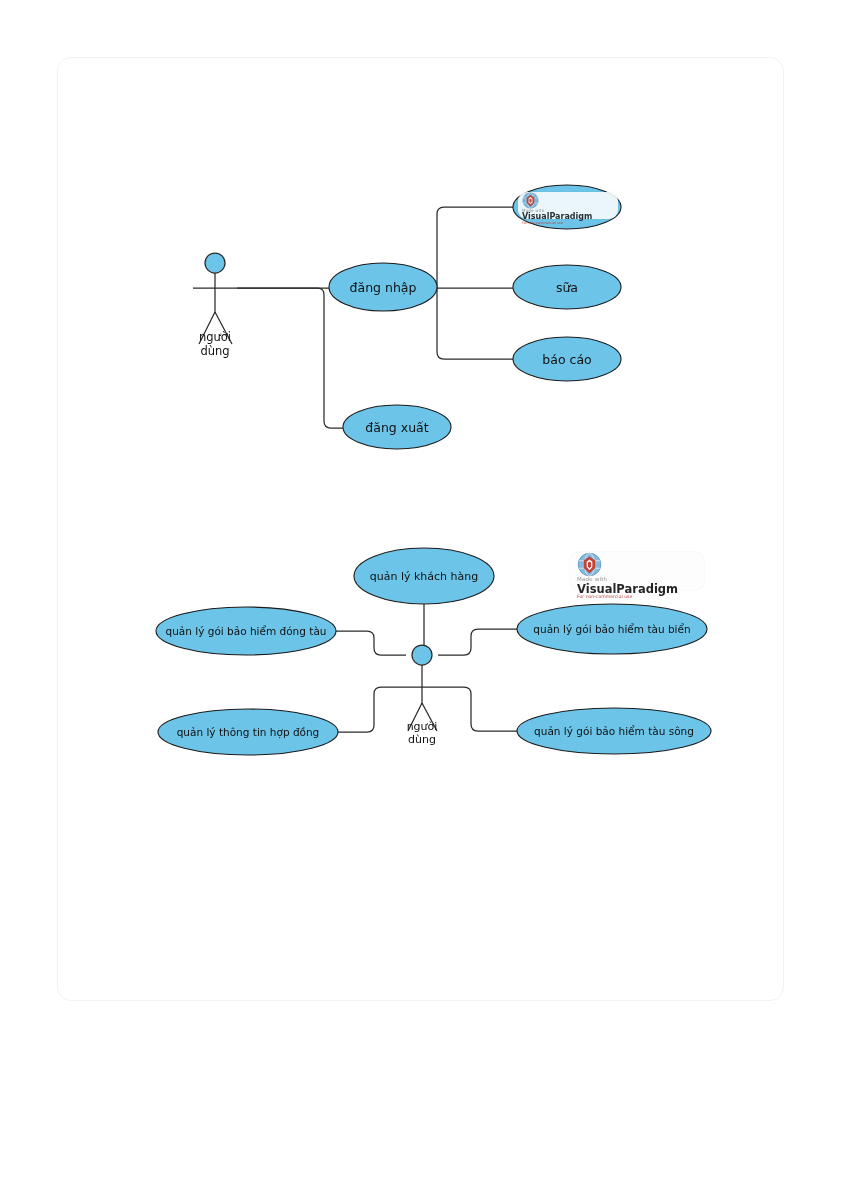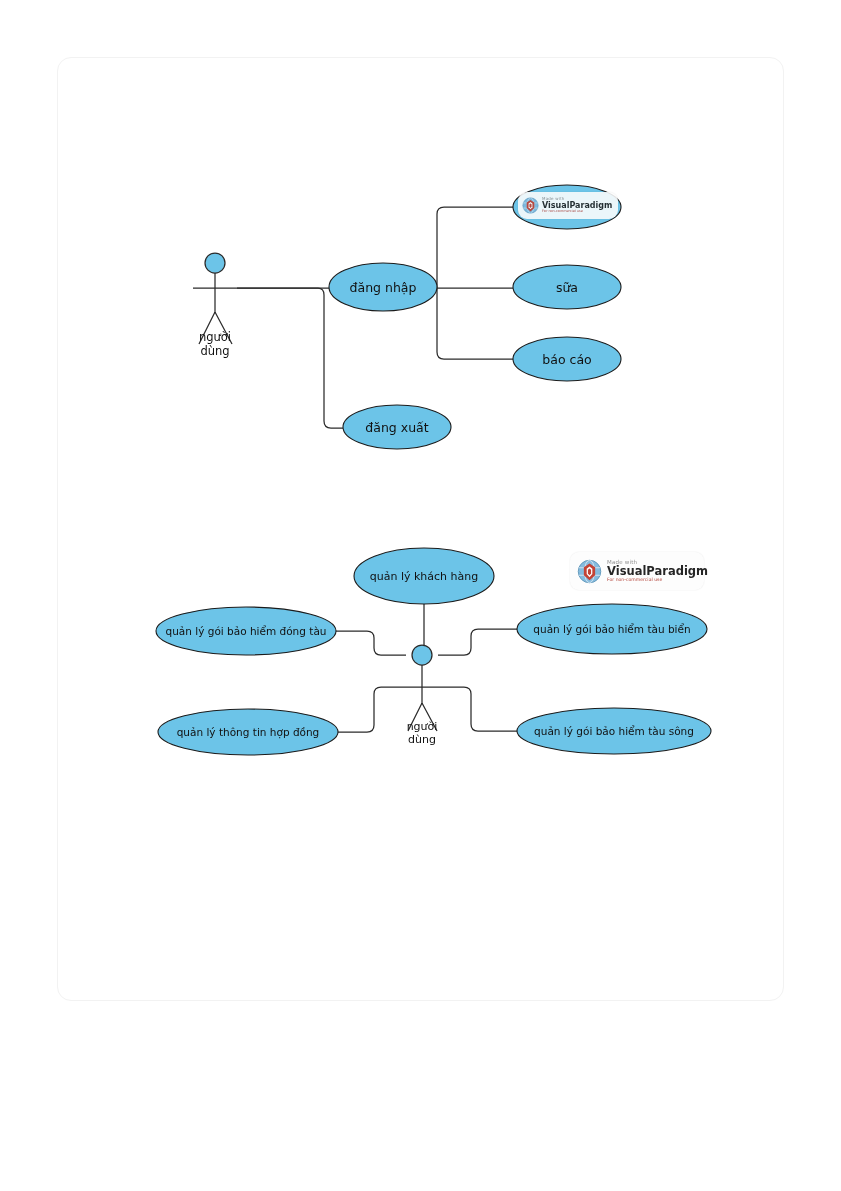--- a/index.html
+++ b/index.html
@@ -75,22 +75,23 @@
     text-anchor: middle;
     dominant-baseline: middle;
   }
   
   .vp-watermark {
     position: absolute;
     background: #fdfdfd;
     border-radius: 9px;
     box-shadow: 0 0 2px rgba(0,0,0,0.10);
     display: flex;
-    align-items: center;
+    align-items: flex-start;
     opacity: 0.95;
+    flex-direction: column;
   }
   .vp-globe {
     flex: 0 0 auto;
     position: relative;
   }
   .vp-text {
     display: flex;
     flex-direction: column;
     justify-content: center;
     line-height: 1.05;

